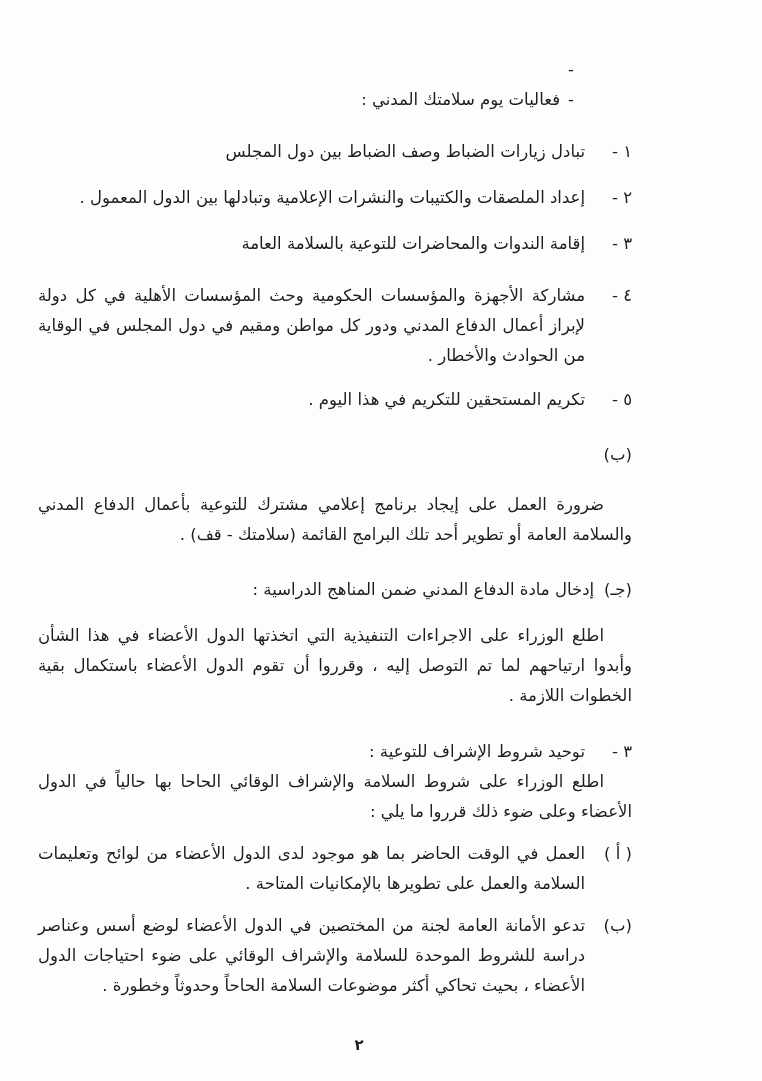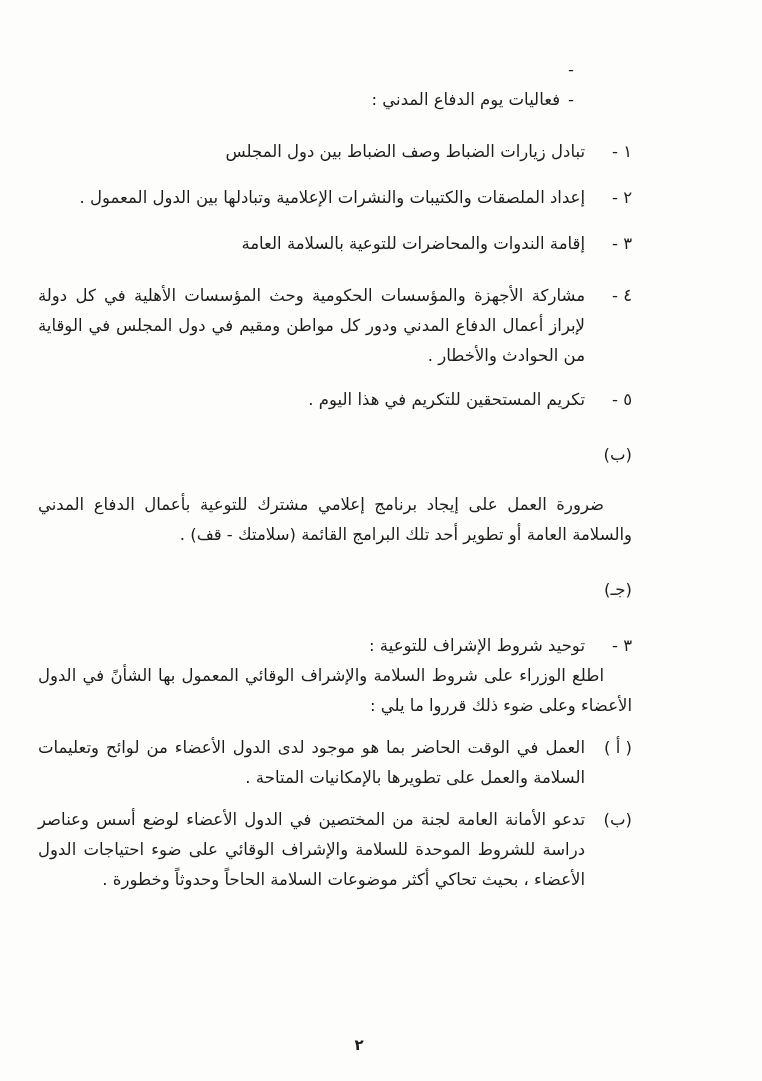--- a/index.html
+++ b/index.html
@@ -66,21 +66,21 @@
 
 <div class="page">
   <div class="content">
 
     <div class="intro">
       <div class="dash-item">
         <span class="dash">-</span>
       </div>
       <div class="dash-item">
         <span class="dash">-</span>
-        <span>فعاليات يوم الدفاع المدني :</span>
+        <span>فعاليات يوم سلامتك المدني :</span>
       </div>
     </div>
 
     <div class="num-item mt-big">
       <span class="marker">١ -</span>
       <span class="itext">تبادل زيارات الضباط وصف الضباط بين دول المجلس</span>
     </div>
     <div class="num-item mt-item">
       <span class="marker">٢ -</span>
       <span class="itext">إعداد الملصقات والكتيبات والنشرات الإعلامية وتبادلها بين الدول المعمول .</span>
@@ -98,27 +98,29 @@
       <span class="itext">تكريم المستحقين للتكريم في هذا اليوم .</span>
     </div>
 
     <div class="sec-heading">
       <span class="label">(ب)</span>
     </div>
     <div class="sec-body">ضرورة العمل على إيجاد برنامج إعلامي مشترك للتوعية بأعمال الدفاع المدني والسلامة العامة أو تطوير أحد تلك البرامج القائمة (سلامتك - قف) .</div>
 
     <div class="sec-heading">
       <span class="label">(جـ)</span>
+      <span>إدخال مادة الدفاع المدني ضمن المناهج الدراسية :</span>
     </div>
+    <div class="sec-body gap">اطلع الوزراء على الاجراءات التنفيذية التي اتخذتها الدول الأعضاء في هذا الشأن وأبدوا ارتياحهم لما تم التوصل إليه ، وقرروا أن تقوم الدول الأعضاء باستكمال بقية الخطوات اللازمة .</div>
 
     <div class="num-item sec3-heading">
       <span class="marker">٣ -</span>
       <span class="itext">توحيد شروط الإشراف للتوعية :</span>
     </div>
-    <div class="sec3-body">اطلع الوزراء على شروط السلامة والإشراف الوقائي المعمول بها الشأنً في الدول الأعضاء وعلى ضوء ذلك قرروا ما يلي :</div>
+    <div class="sec3-body">اطلع الوزراء على شروط السلامة والإشراف الوقائي الحاحا بها حالياً في الدول الأعضاء وعلى ضوء ذلك قرروا ما يلي :</div>
 
     <div class="num-item sub-item">
       <span class="marker">( أ )</span>
       <span class="itext">العمل في الوقت الحاضر بما هو موجود لدى الدول الأعضاء من لوائح وتعليمات السلامة والعمل على تطويرها بالإمكانيات المتاحة .</span>
     </div>
     <div class="num-item sub-item">
       <span class="marker">(ب)</span>
       <span class="itext">تدعو الأمانة العامة لجنة من المختصين في الدول الأعضاء لوضع أسس وعناصر دراسة للشروط الموحدة للسلامة والإشراف الوقائي على ضوء احتياجات الدول الأعضاء ، بحيث تحاكي أكثر موضوعات السلامة الحاحاً وحدوثاً وخطورة .</span>
     </div>
 

